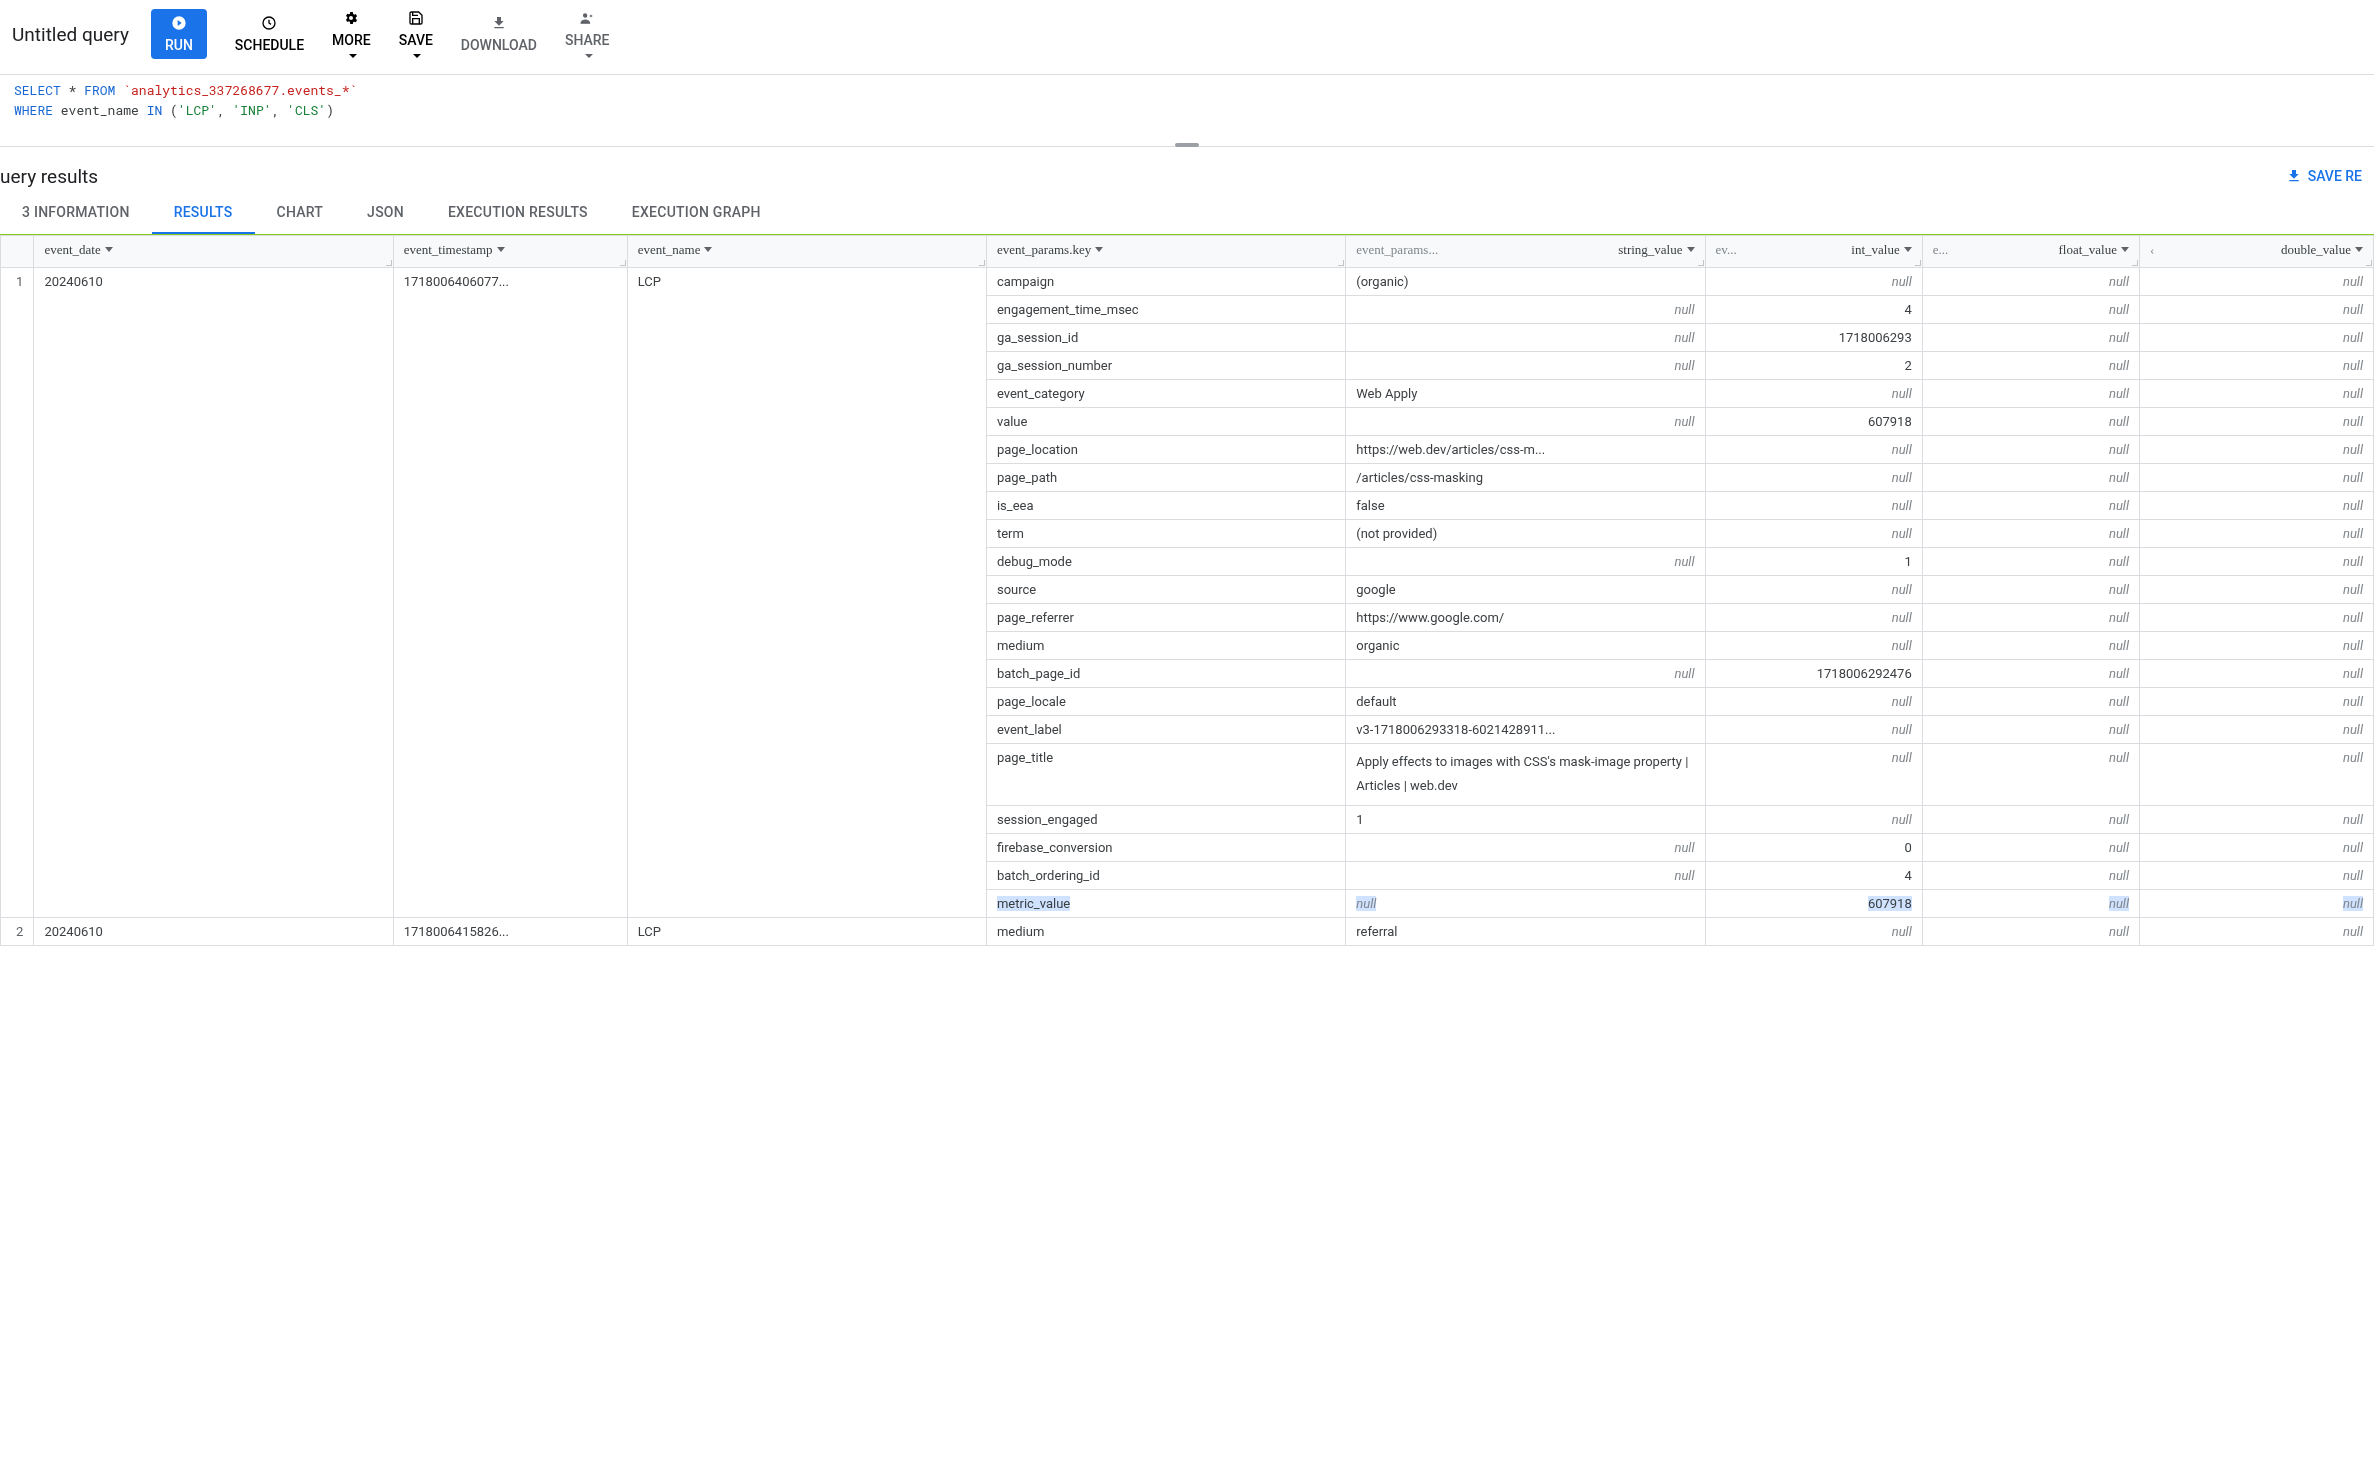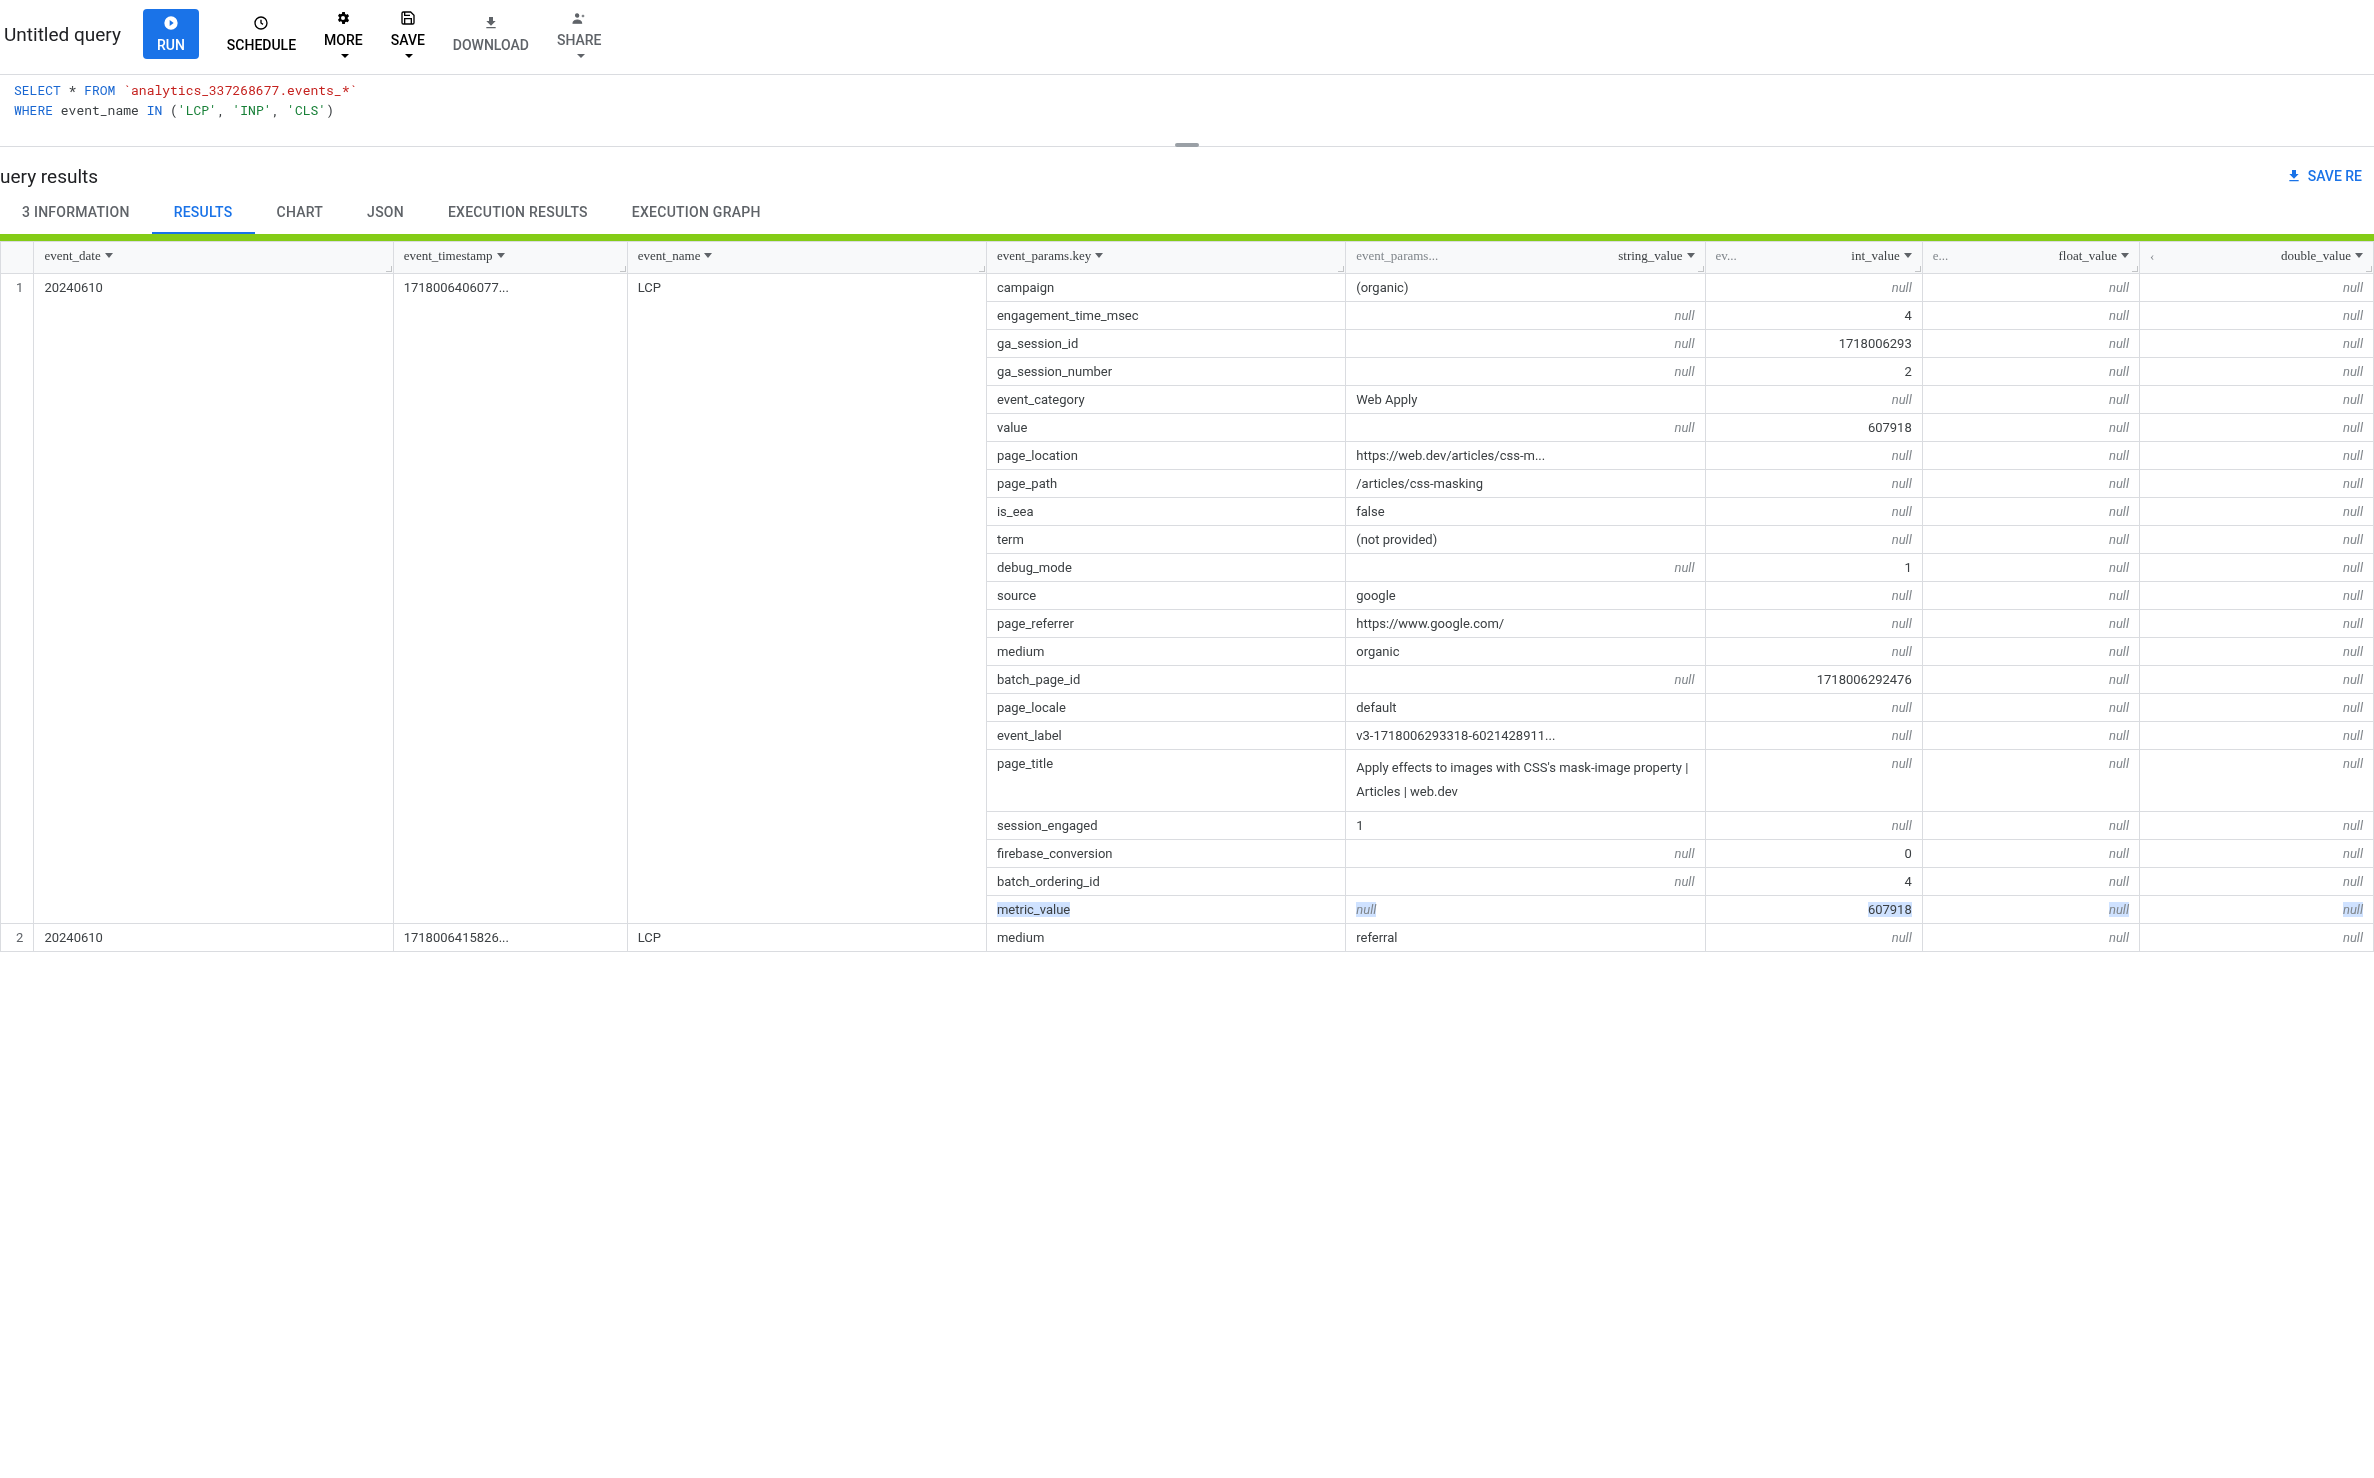--- a/index.html
+++ b/index.html
@@ -1,37 +1,37 @@
 <!DOCTYPE html>
 <html><head>
 <meta charset="utf-8">
 <style>
 * { margin: 0; padding: 0; box-sizing: border-box; }
 body { font-family: 'Google Sans', Roboto, Arial, sans-serif; font-size: 13px; color: #3c4043; background: #fff; overflow: hidden; }
 
-.toolbar { display: flex; align-items: center; padding: 4px 0 10px 4px; gap: 4px; border-bottom: 1px solid #dadce0; }
+.toolbar { display: flex; align-items: center; padding: 4px 0 10px 12px; gap: 4px; border-bottom: 1px solid #dadce0; }
 .query-title { font-size: 19px; font-weight: 400; color: #202124; margin-right: 18px; margin-left: 0; }
 .btn { display: inline-flex; align-items: center; gap: 6px; padding: 6px 12px; border: none; background: none; cursor: pointer; font-size: 14px; font-weight: 500; border-radius: 4px; font-family: inherit; flex-direction: column; }
 .btn-run { background: #1a73e8; color: #fff; padding: 6px 14px; border-radius: 4px; margin-right: 12px; }
 .btn-blue { color: #000000; }
 .btn-gray { color: #5f6368; }
 .btn svg { width: 16px; height: 16px; }
 .caret { width: 0; height: 0; border-left: 4px solid transparent; border-right: 4px solid transparent; border-top: 4px solid currentColor; margin-left: 3px; }
 
 .editor { padding: 6px 14px 6px 14px; font-family: 'Roboto Mono', monospace; font-size: 13px; line-height: 1.5; border-bottom: 1px solid #dadce0; position: relative; white-space: pre; }
 .kw { color: #1967d2; }
 .str { color: #188038; }
 .tbl { color: #c5221f; }
 .handle-bar { position: absolute; bottom: -1px; left: 50%; transform: translateX(-50%); width: 24px; height: 4px; background: #9aa0a6; border-radius: 2px; }
 
 .results-header { display: flex; align-items: center; justify-content: space-between; padding: 18px 12px 6px 0; }
 .results-title { font-size: 19px; color: #202124; }
 .save-re { color: #1a73e8; font-weight: 500; font-size: 14px; display: flex; align-items: center; gap: 6px; cursor: pointer; }
 
-.tabs { display: flex; border-bottom: 7px solid #84cc16; }
+.tabs { display: flex; border-bottom: 1px solid #84cc16; }
 .tab { padding: 10px 22px 12px 22px; font-size: 14px; font-weight: 500; color: #5f6368; cursor: pointer; border-bottom: 2px solid transparent; letter-spacing: 0.25px; }
 .tab.active { color: #1a73e8; border-bottom-color: #1a73e8; }
 
 .grid { overflow: auto; }
 table { border-collapse: collapse; width: 100%; table-layout: fixed; }
 th, td { border: 1px solid #dadce0; padding: 6px 10px; text-align: left; font-size: 13px; vertical-align: top; overflow: hidden; text-overflow: ellipsis; white-space: nowrap; position: relative; }
 th { background: #f8f9fa; font-weight: 500; color: #3c4043; height: 32px; font-family: Liberation Serif, serif; }
 th .hdr { display: flex; align-items: center; gap: 4px; }
 th .menu-caret { width: 0; height: 0; border-left: 4px solid transparent; border-right: 4px solid transparent; border-top: 5px solid #5f6368; }
 .resize-grip { position: absolute; right: 0; bottom: 0; width: 8px; height: 8px; opacity: 0.35; }

